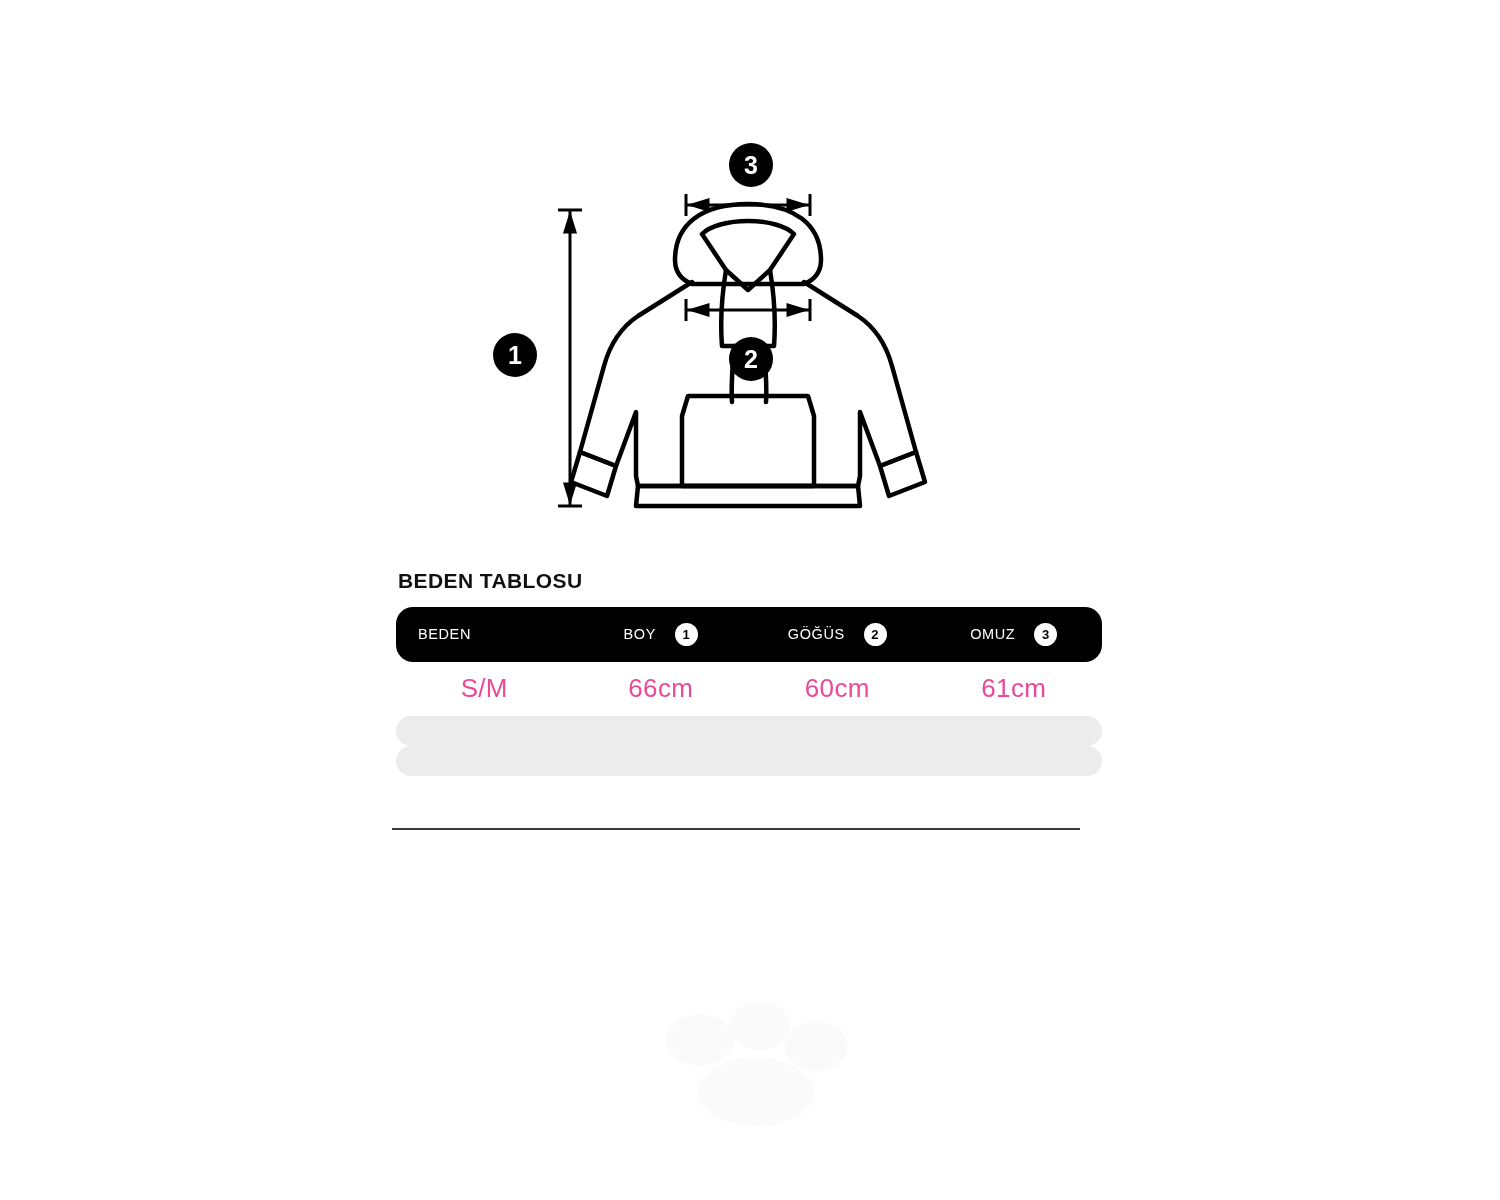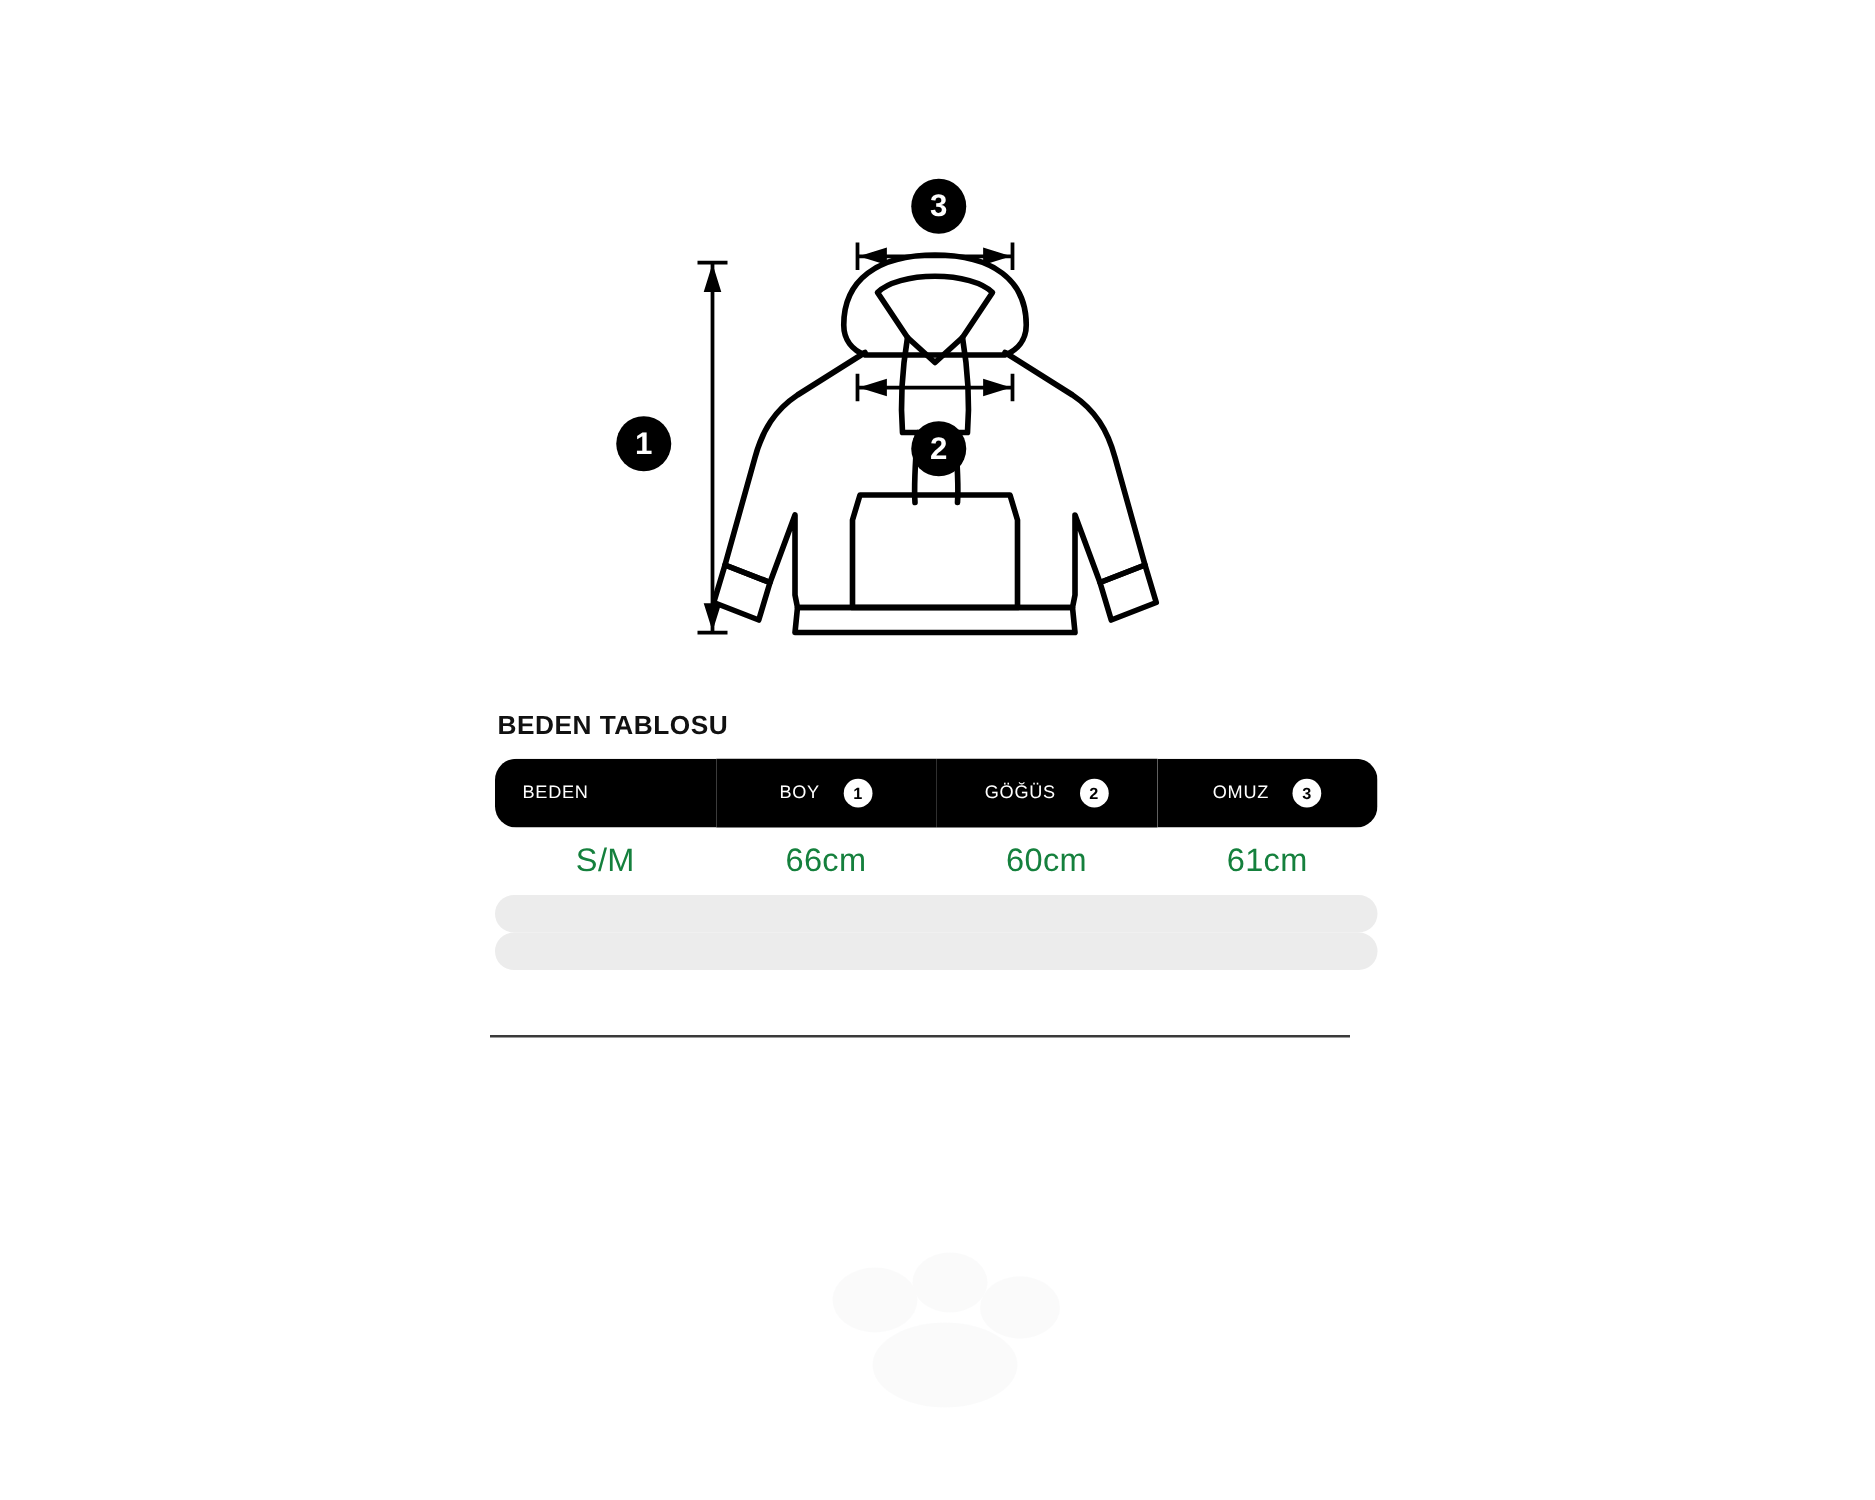--- a/index.html
+++ b/index.html
@@ -116,21 +116,21 @@
     align-items: center;
     justify-content: center;
     line-height: 1;
     flex: none;
   }
 
   .size-table tbody td {
     font-size: 26px;
     text-align: center;
     padding: 11px 0 12px 0;
-    color: #15803d;
+    color: #ec4899;
     font-weight: normal;
     letter-spacing: 0.3px;
   }
   .size-table tbody tr.spacer td {
     padding: 0;
     height: 30px;
   }
   .spacer-bar {
     height: 30px;
     background: #ececec;

